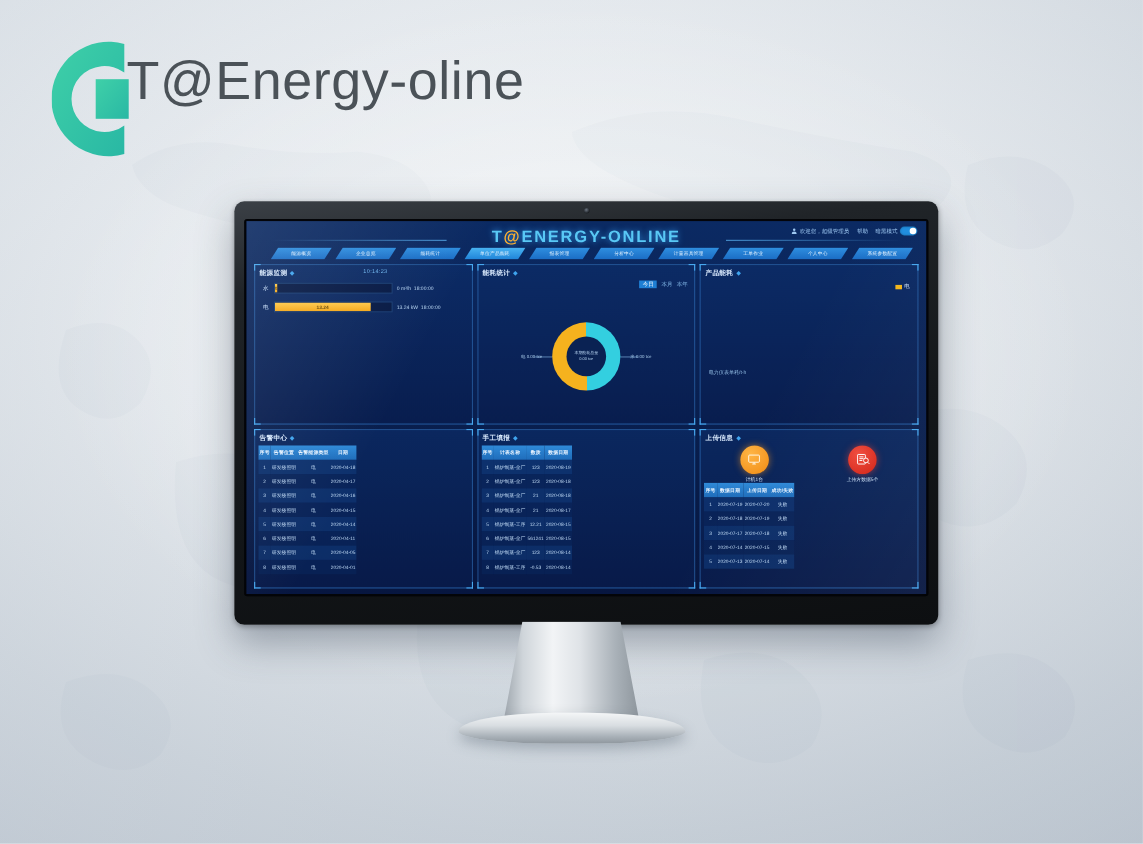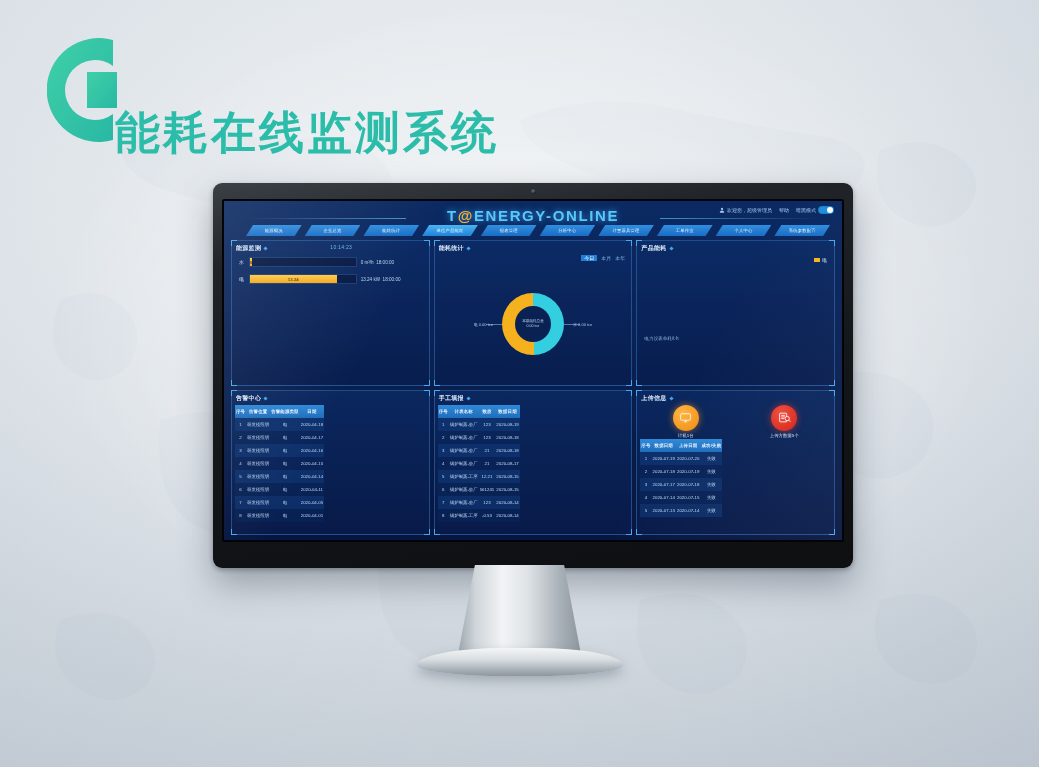--- a/index.html
+++ b/index.html
@@ -172,21 +172,21 @@
     <svg class="brand-logo" viewBox="0 0 74 124">
       <defs>
         <linearGradient id="lg" x1="0" y1="0" x2="1" y2="1">
           <stop offset="0%" stop-color="#3fd0a8"></stop>
           <stop offset="100%" stop-color="#29b8a4"></stop>
         </linearGradient>
       </defs>
       <path d="M66 12 A52 52 0 1 0 66 112 L66 86 A30 30 0 1 1 66 38 Z" fill="url(#lg)"></path>
       <rect x="40" y="44" width="30" height="36" fill="url(#lg)"></rect>
     </svg>
-    <div class="brand-cn">能耗在线监测系统</div>
+    <div class="brand-en">T@Energy-oline</div>
   </div>
 
   <div class="monitor">
     <div class="bezel"></div>
     <div class="bezel-inner"></div>
     <div class="cam"></div>
 
     <div class="screen">
       <div class="ui">
 

